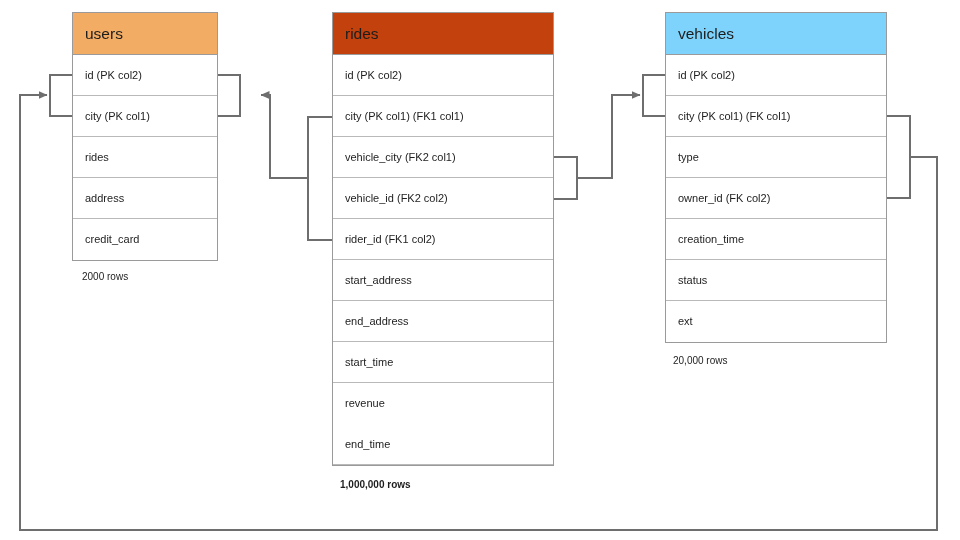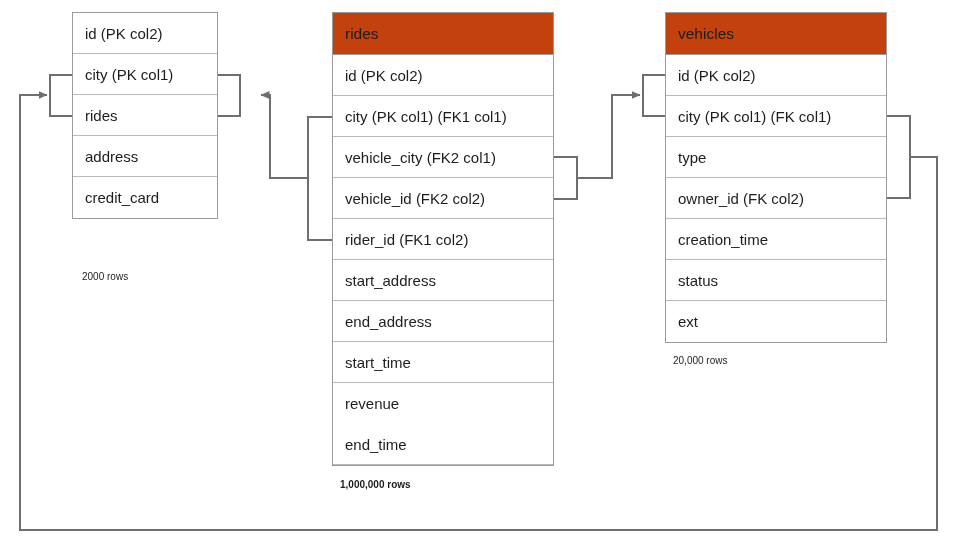--- a/index.html
+++ b/index.html
@@ -28,21 +28,21 @@
     color:#1d1d1d;
     border-bottom:1px solid #9a9a9a;
     white-space:nowrap;
     overflow:hidden;
   }
   .t-row{
     box-sizing:border-box;
     height:41px;
     line-height:41px;
     padding:0 12px;
-    font-size:15px;
+    font-size:11px;
     color:#1d1d1d;
     border-bottom:1px solid #b9b9b9;
     white-space:nowrap;
     overflow:hidden;
   }
   .t-row.last{border-bottom:none;}
   .rowcount{
     position:absolute;
     font-size:10px;
     color:#1d1d1d;
@@ -77,20 +77,21 @@
 
       <path d="M308,178 L270,178 L270,95 L261,95" marker-end="url(#arrowhead)"></path>
 
       <path d="M577,178 L612,178 L612,95 L640,95" marker-end="url(#arrowhead)"></path>
 
       <path d="M910,157 L937,157 L937,530 L20,530 L20,95 L47,95" marker-end="url(#arrowhead)"></path>
     </g>
   </svg>
 
   <div class="table" style="left:72px;top:12px;width:146px;">
+    <div class="t-header" style="background:#f2ac63;">users</div>
     <div class="t-row">id (PK col2)</div>
     <div class="t-row">city (PK col1)</div>
     <div class="t-row">rides</div>
     <div class="t-row">address</div>
     <div class="t-row last">credit_card</div>
   </div>
   <div class="rowcount" style="left:82px;top:271px;">2000 rows</div>
 
   <div class="table" style="left:332px;top:12px;width:222px;">
     <div class="t-header" style="background:#c2410c;">rides</div>
@@ -101,21 +102,21 @@
     <div class="t-row">rider_id (FK1 col2)</div>
     <div class="t-row">start_address</div>
     <div class="t-row">end_address</div>
     <div class="t-row">start_time</div>
     <div class="t-row last">revenue</div>
     <div class="t-row">end_time</div>
   </div>
   <div class="rowcount" style="left:340px;top:479px;font-weight:bold;">1,000,000 rows</div>
 
   <div class="table" style="left:665px;top:12px;width:222px;">
-    <div class="t-header" style="background:#c2410c;">vehicles</div>
+    <div class="t-header" style="background:#7dd3fc;">vehicles</div>
     <div class="t-row">id (PK col2)</div>
     <div class="t-row">city (PK col1) (FK col1)</div>
     <div class="t-row">type</div>
     <div class="t-row">owner_id (FK col2)</div>
     <div class="t-row">creation_time</div>
     <div class="t-row">status</div>
     <div class="t-row last">ext</div>
   </div>
   <div class="rowcount" style="left:673px;top:355px;">20,000 rows</div>
 

